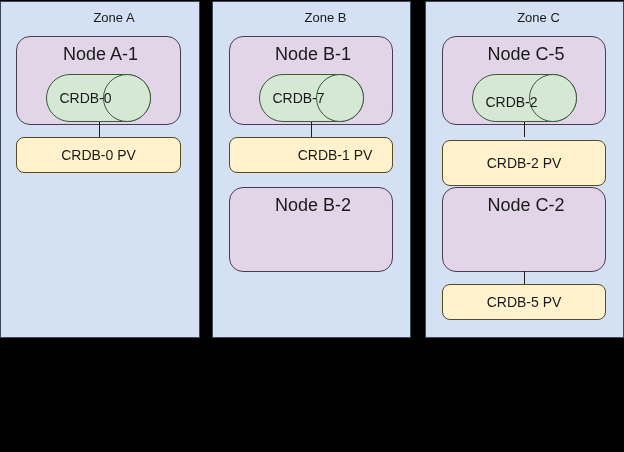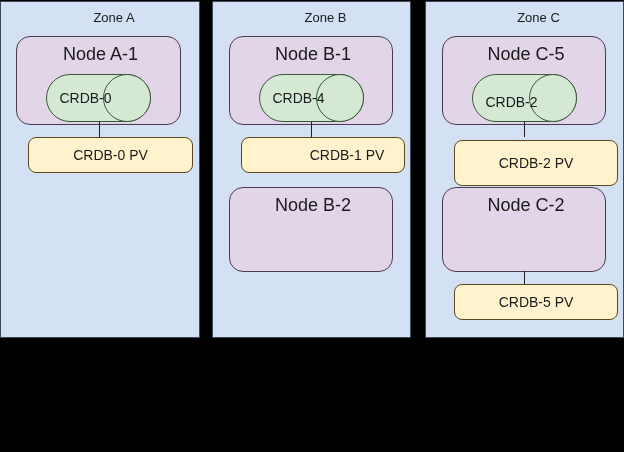--- a/index.html
+++ b/index.html
@@ -84,21 +84,20 @@
   
   .pv {
     position: absolute;
     background: #fff2cc;
     border: 1px solid #5a4a1e;
     border-radius: 8px;
     box-sizing: border-box;
     display: flex;
     align-items: center;
     justify-content: center;
-    margin-left: 12px;
   }
   .pv-label {
     font-size: 14px;
     line-height: 17px;
     color: #1a1a1a;
     white-space: nowrap;
   }
 
   
   .connector {
@@ -140,21 +139,21 @@
 
   <div class="node" style="left:229px; top:36px; width:164px; height:89px;">
     <div class="node-title">Node B-1</div>
   </div>
 
   <div class="cylinder" style="left:259px; top:74px; width:105px; height:48px;">
     <svg width="105" height="48" viewBox="0 0 105 48">
       <path d="M24,0.5 H81 A23.5,23.5 0 0 1 81,47.5 H24 A23.5,23.5 0 0 1 24,0.5 Z" fill="#d5e8d4" stroke="#3a5a38" stroke-width="1"></path>
       <ellipse cx="81" cy="24" rx="23.5" ry="23.5" fill="#d5e8d4" stroke="#3a5a38" stroke-width="1"></ellipse>
     </svg>
-    <div class="cylinder-label">CRDB-4</div>
+    <div class="cylinder-label">CRDB-7</div>
   </div>
 
   <div class="connector" style="left:311px; top:122px; height:15px;"></div>
 
   <div class="pv" style="left:229px; top:137px; width:164px; height:36px;padding-left:48px;">
     <span class="pv-label">CRDB-1 PV</span>
   </div>
 
   <div class="node" style="left:229px; top:187px; width:164px; height:85px;">
     <div class="node-title">Node B-2</div>

